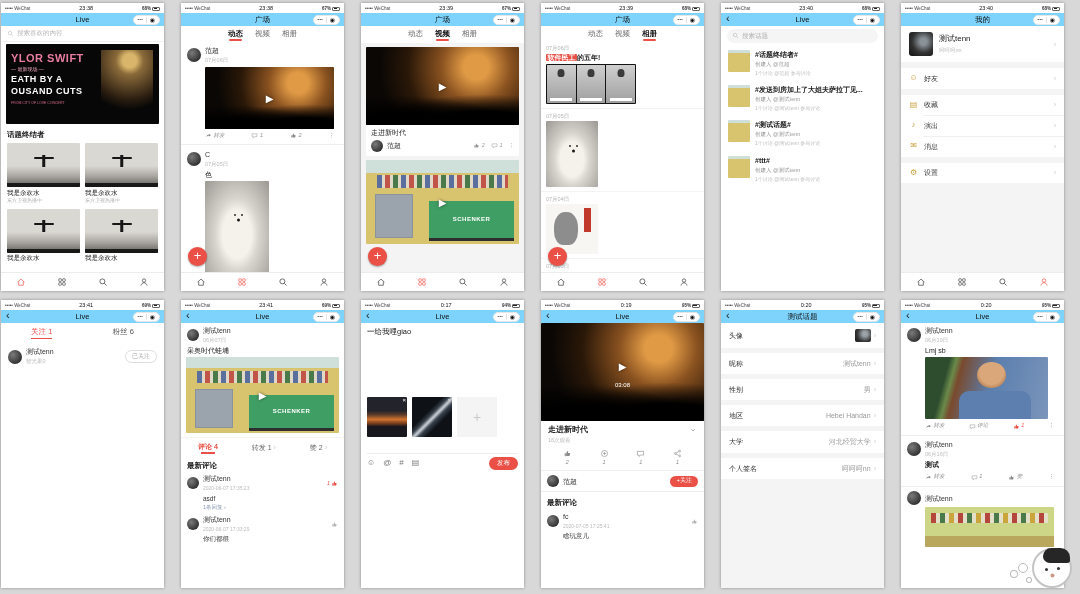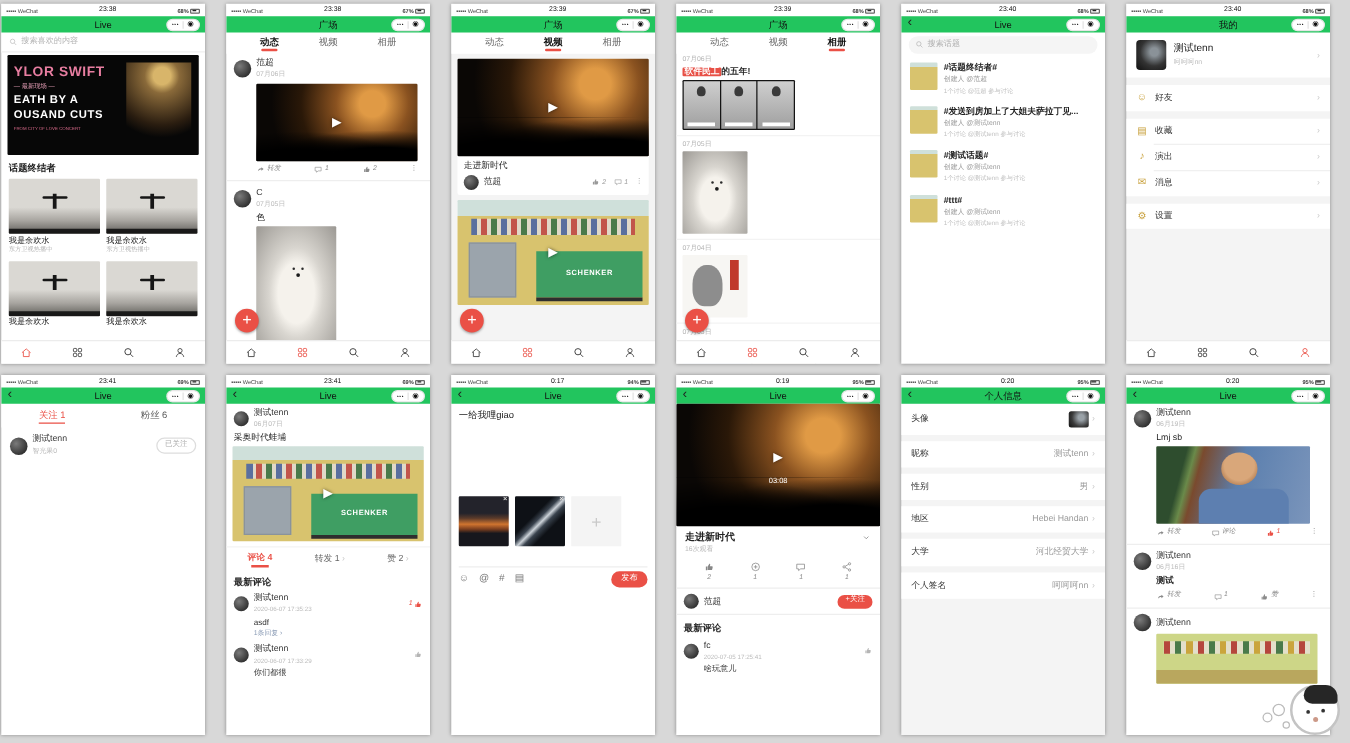--- a/index.html
+++ b/index.html
@@ -8,28 +8,28 @@
 .board{display:grid;grid-template-columns:repeat(6,163px);grid-auto-rows:288px;column-gap:17px;row-gap:9px;padding:3px 0 0 1px}
 .ph{position:relative;background:#fff;overflow:hidden;box-shadow:0 0 3px rgba(0,0,0,.35);font-size:7px;color:#222;line-height:1.3}
 .ph.gray{background:#f4f4f4}
 
 .sb{display:flex;align-items:center;justify-content:space-between;padding:2px 4px 1px;font-size:4.5px;color:#444;background:#fff}
 .sb .time{font-size:5.5px;color:#111}
 .bat{display:inline-flex;align-items:center;gap:1px;font-size:4.5px;color:#333}
 .bat i{width:8px;height:4px;border:0.5px solid #666;border-radius:1px;display:inline-block;position:relative}
 .bat i::after{content:"";position:absolute;left:.5px;top:.5px;bottom:.5px;width:62%;background:#222}
 
-.nav{position:relative;height:13px;display:flex;align-items:center;justify-content:center;font-size:7.5px;color:#111;background:#22c55e}
+.nav{position:relative;height:13px;display:flex;align-items:center;justify-content:center;font-size:7.5px;color:#111;background:#7dd3fc}
 .cap{position:absolute;right:4px;top:1.5px;height:10px;display:flex;align-items:center;gap:3px;border:.5px solid #e6e6e6;border-radius:6px;padding:0 4px;background:#fff;color:#111}
 .cap .d{font-size:4px;letter-spacing:.5px}
 .cap .dv{width:.5px;height:6px;background:#e3e3e3}
 .cap .r{font-size:6px;line-height:1}
 .bk{position:absolute;left:5px;top:-2px;font-size:11px;color:#222}
 
-.tabs3{display:flex;justify-content:center;gap:32px;padding:3px 0 2px;font-size:7.5px;color:#666;background:#fff}
+.tabs3{display:flex;justify-content:center;gap:12px;padding:3px 0 2px;font-size:7.5px;color:#666;background:#fff}
 .tabs3 .on{color:#111;font-weight:bold;position:relative;padding-bottom:2px}
 .tabs3 .on::after{content:"";position:absolute;left:5%;right:5%;bottom:0;height:1.5px;background:#ea5046;border-radius:1px}
 
 .tbar{position:absolute;left:0;right:0;bottom:0;height:19px;background:#fff;border-top:.5px solid #ececec;display:flex;align-items:center;justify-content:space-around;color:#3c3c3c;z-index:6}
 .tbar .ic{width:10px;height:10px;display:block}
 .tbar .on{color:#ea5046}
 .fab{position:absolute;left:7px;bottom:25px;width:19px;height:19px;border-radius:50%;background:#ea5046;color:#fff;display:flex;align-items:center;justify-content:center;font-size:13px;box-shadow:0 1px 2px rgba(0,0,0,.35);z-index:5}
 
 .ic{display:inline-block;vertical-align:middle}
 .ic7{width:7px;height:7px}.ic8{width:8px;height:8px}.ic9{width:9px;height:9px}
@@ -850,21 +850,21 @@
     <div class="sb">
       <span><span>•••••</span> <span>WeChat</span></span>
       <span class="time">0:20</span>
       <span class="bat">
           <b>95%</b>
           <i></i>
         </span>
     </div>
     <div class="nav">
       <span class="bk">‹</span>
-      <span>个人信息</span>
+      <span>测试话题</span>
       <span class="cap">
           <span class="d">•••</span>
           <span class="dv"></span>
           <span class="r">◉</span>
         </span>
     </div>
     <div class="irow">
       <span>头像</span>
       <span class="val">
           <span class="img-av11" style="width:16px;height:13px;display:inline-block"></span>

